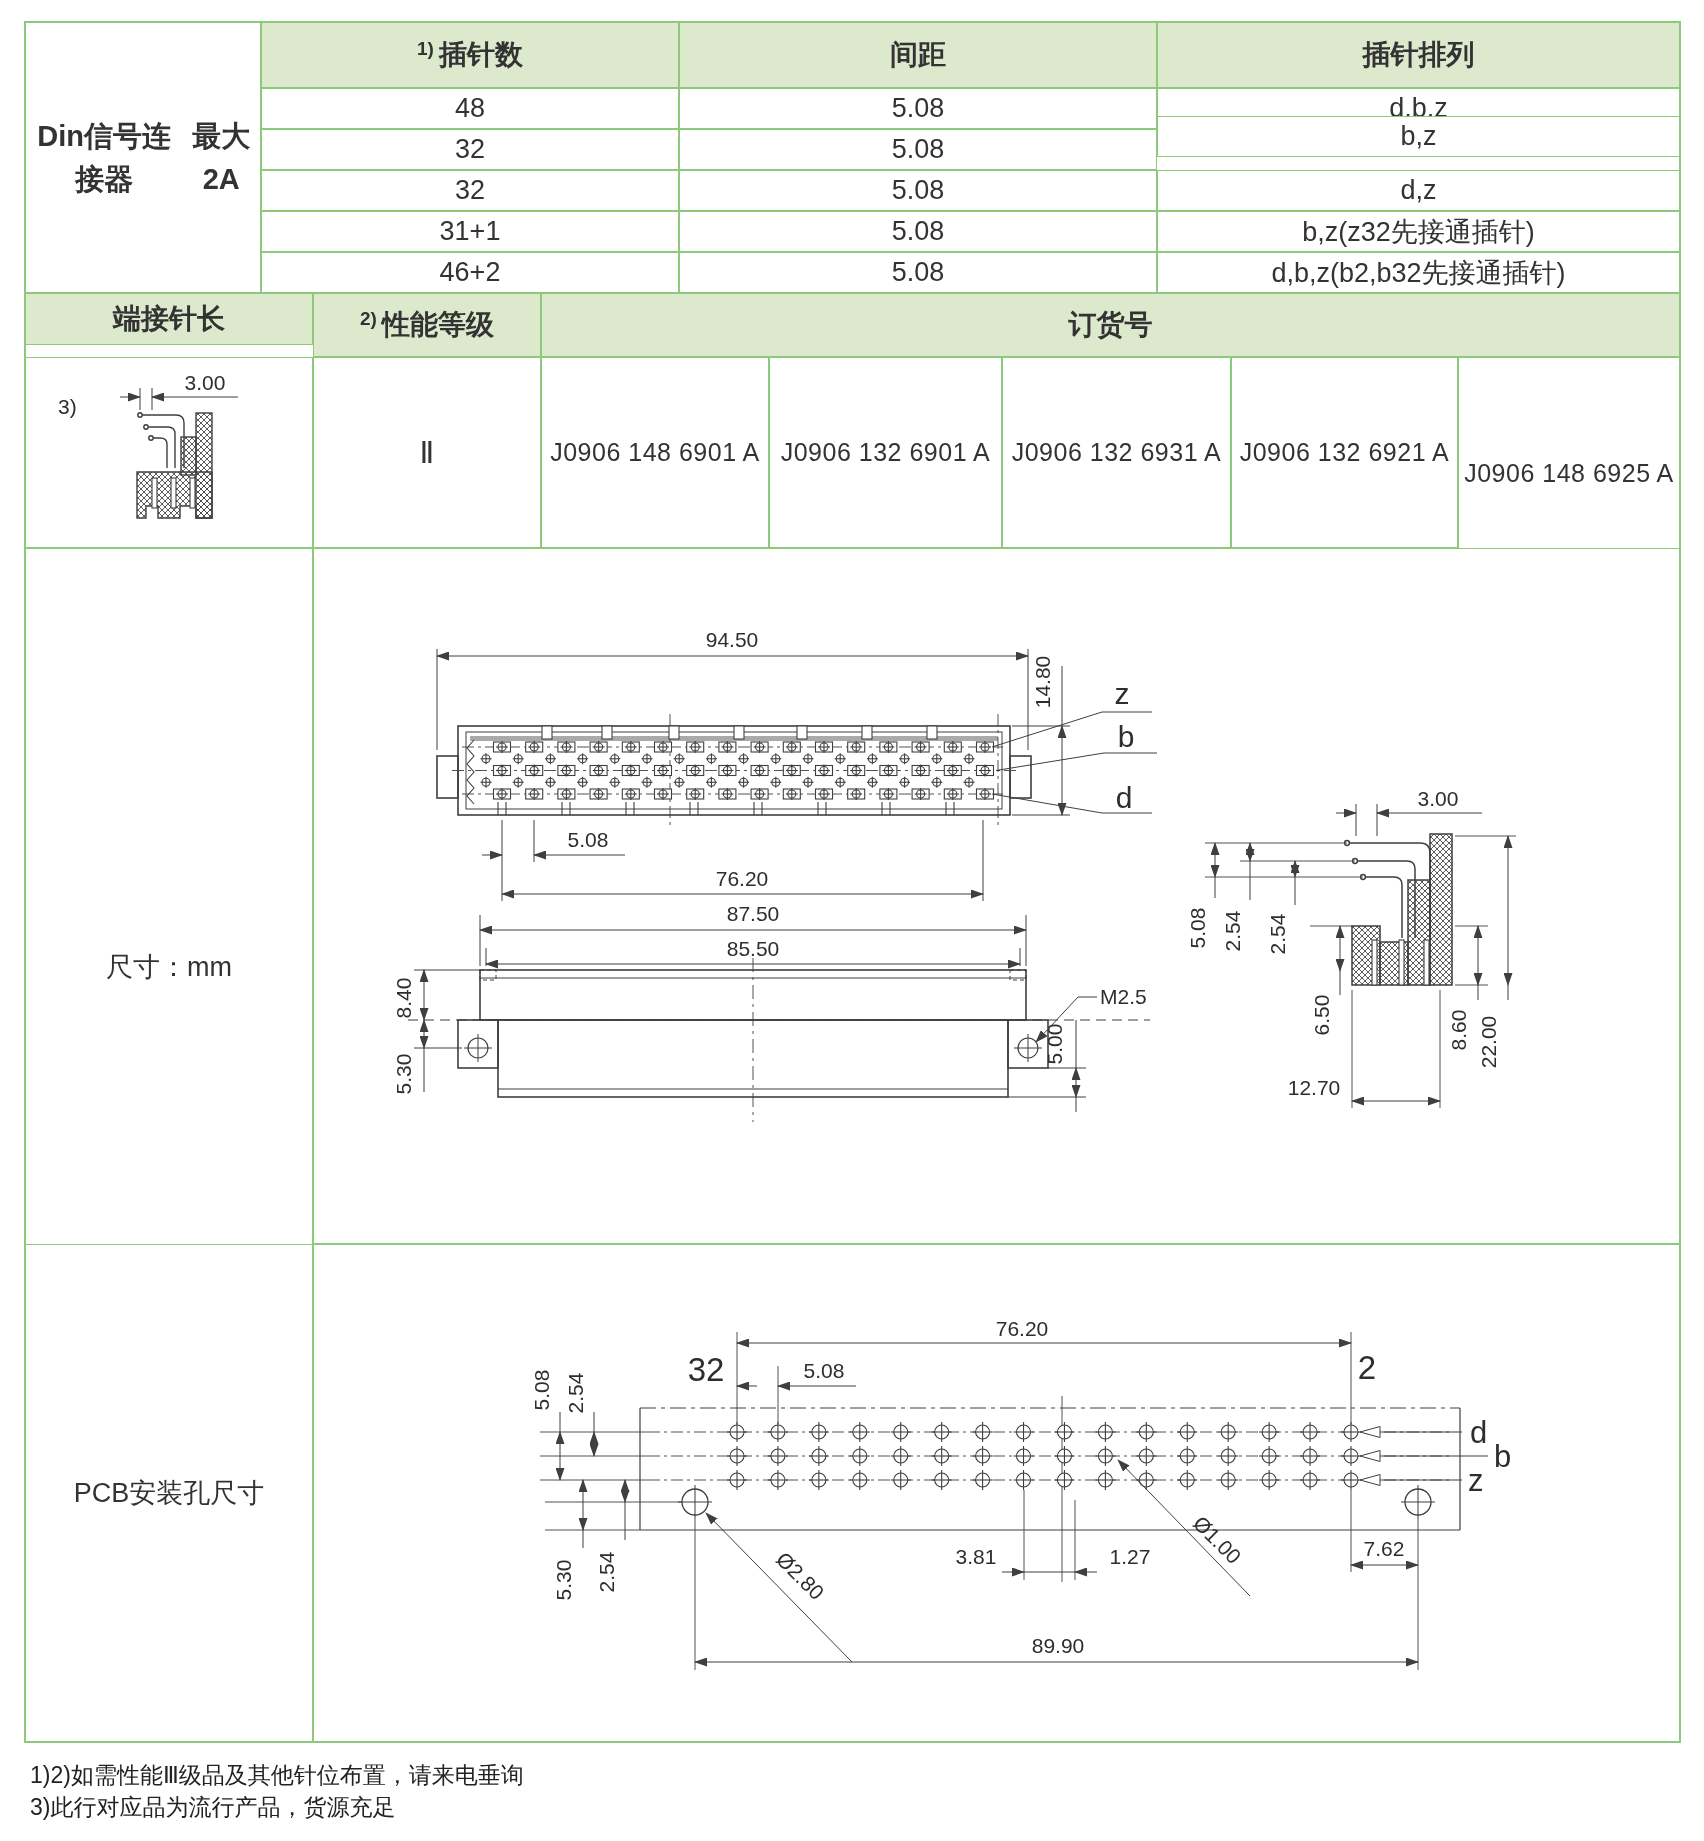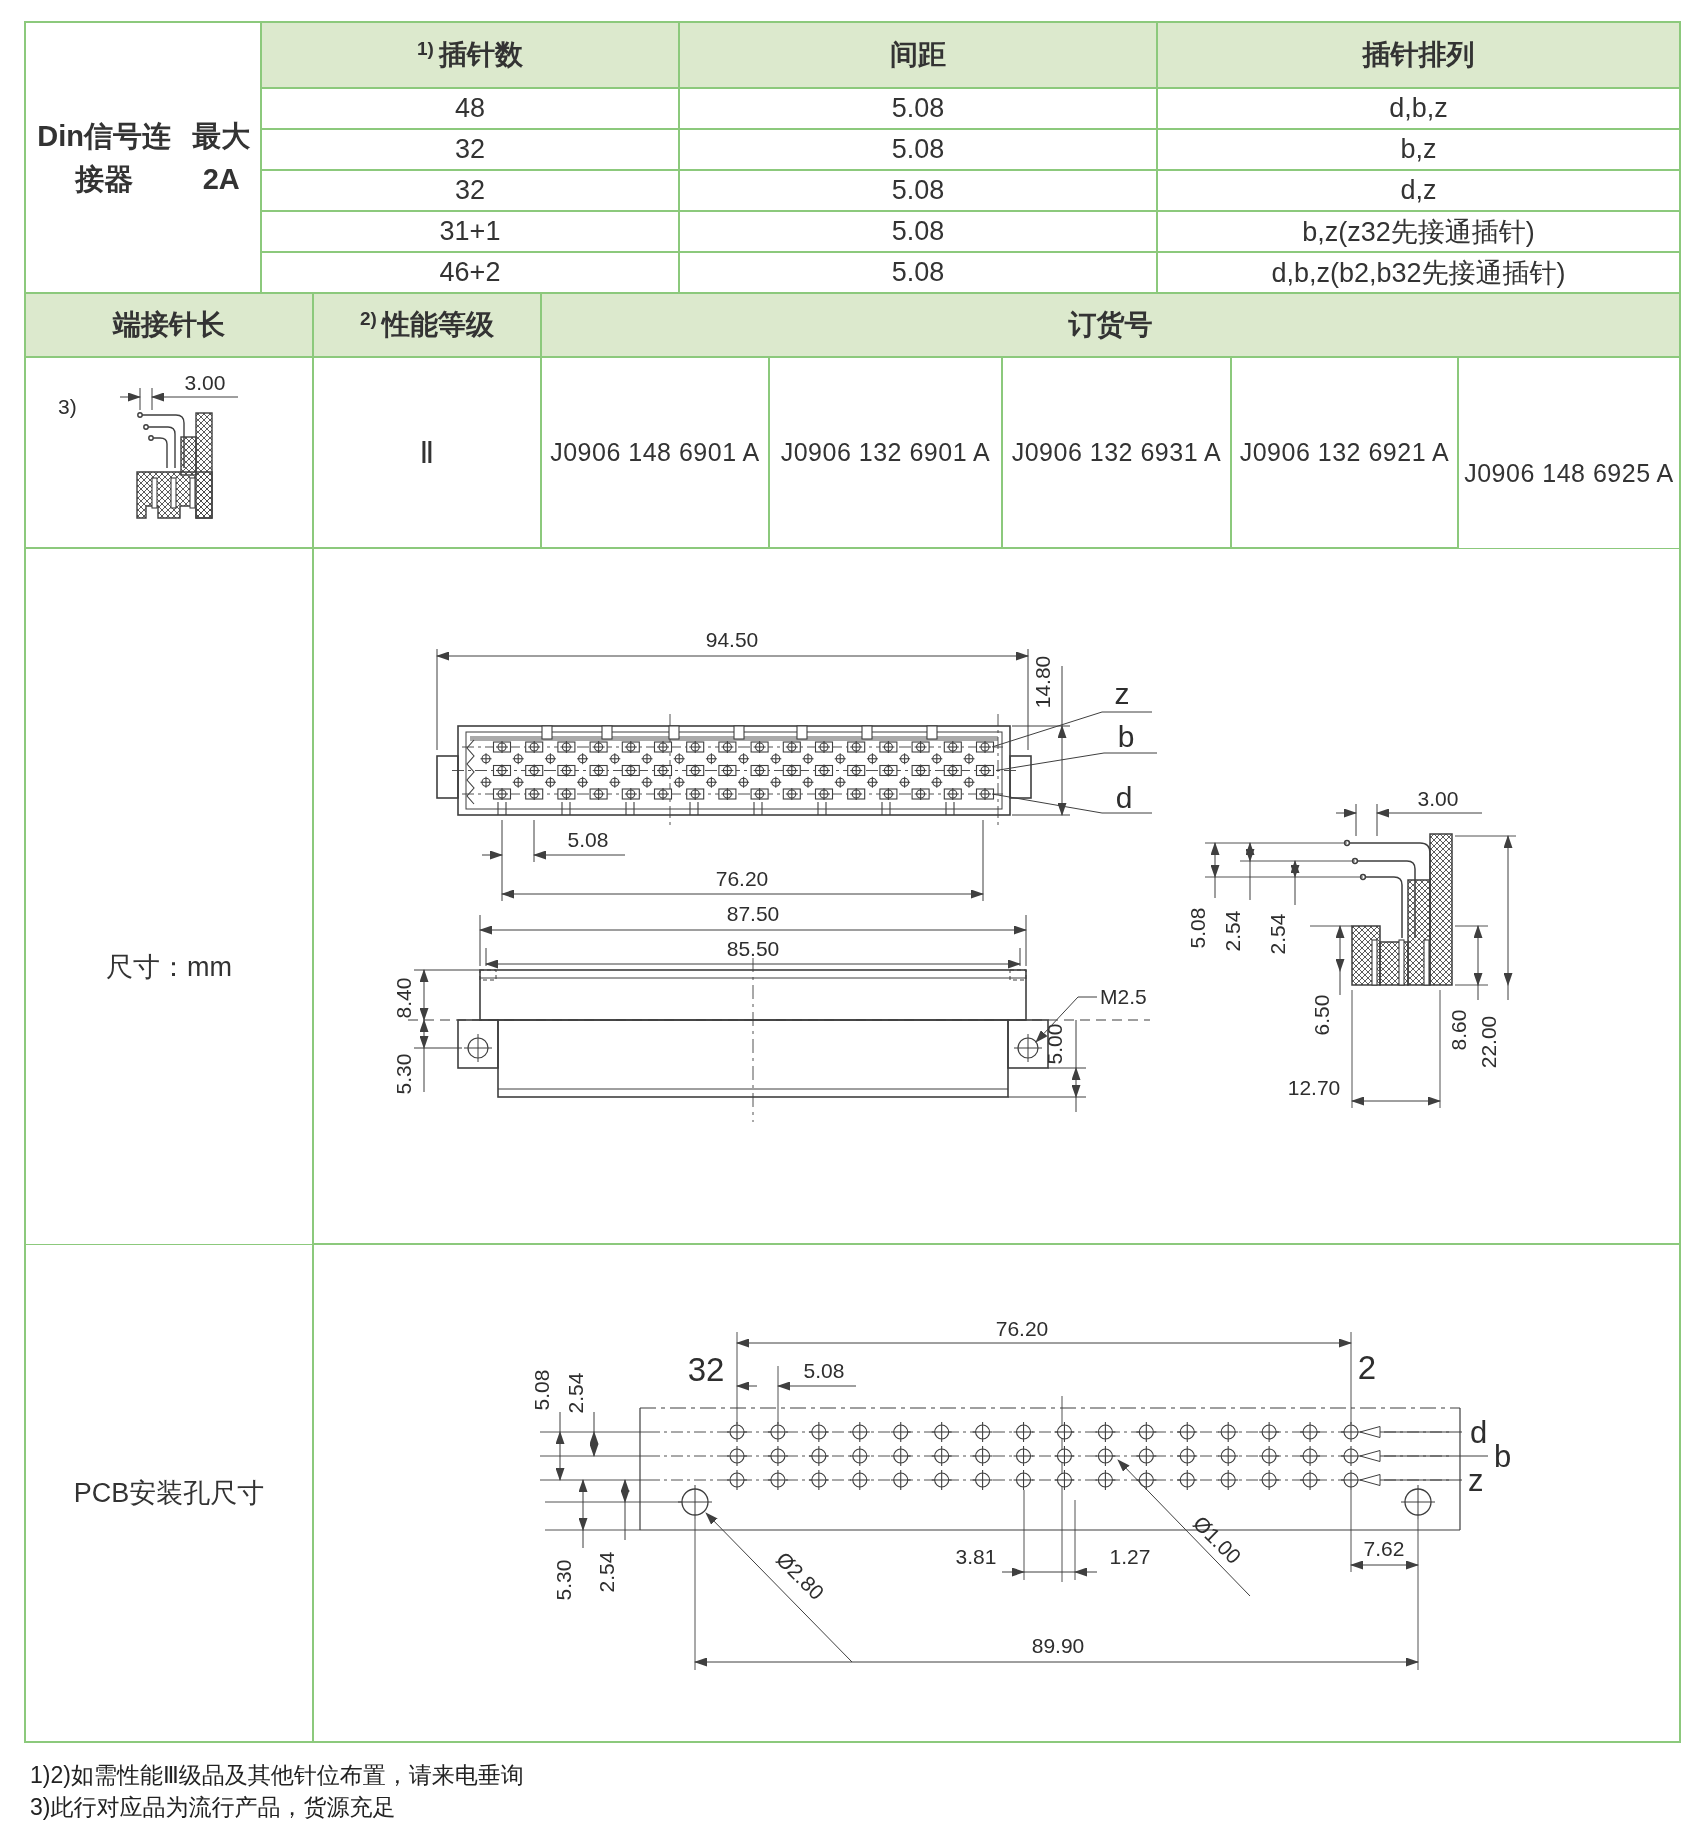--- a/index.html
+++ b/index.html
@@ -57,21 +57,21 @@
   <div class="cell" style="left:1157px;top:88px;width:523px;height:41px;">
       <span>d,b,z</span>
     </div>
 
   <div class="cell" style="left:261px;top:129px;width:418px;height:41px;">
       <span>32</span>
     </div>
   <div class="cell" style="left:679px;top:129px;width:478px;height:41px;">
       <span>5.08</span>
     </div>
-  <div class="cell" style="left:1157px;top:129px;width:523px;height:41px;">
+  <div class="cell" style="left:1157px;top:116px;width:523px;height:41px;">
       <span>b,z</span>
     </div>
 
   <div class="cell" style="left:261px;top:170px;width:418px;height:41px;">
       <span>32</span>
     </div>
   <div class="cell" style="left:679px;top:170px;width:478px;height:41px;">
       <span>5.08</span>
     </div>
   <div class="cell" style="left:1157px;top:170px;width:523px;height:41px;">
@@ -91,21 +91,21 @@
   <div class="cell" style="left:261px;top:252px;width:418px;height:41px;">
       <span>46+2</span>
     </div>
   <div class="cell" style="left:679px;top:252px;width:478px;height:41px;">
       <span>5.08</span>
     </div>
   <div class="cell" style="left:1157px;top:252px;width:523px;height:41px;">
       <span>d,b,z(b2,b32先接通插针)</span>
     </div>
 
-  <div class="cell hdr" style="left:25px;top:293px;width:288px;height:64px;">
+  <div class="cell hdr" style="left:25px;top:293px;width:288px;height:52px;">
     <span>端接针长</span>
   </div>
   <div class="cell hdr" style="left:313px;top:293px;width:228px;height:64px;">
     <span class="sup">2)</span>
     <span>性能等级</span>
   </div>
   <div class="cell hdr" style="left:541px;top:293px;width:1139px;height:64px;">
     <span>订货号</span>
   </div>
 

